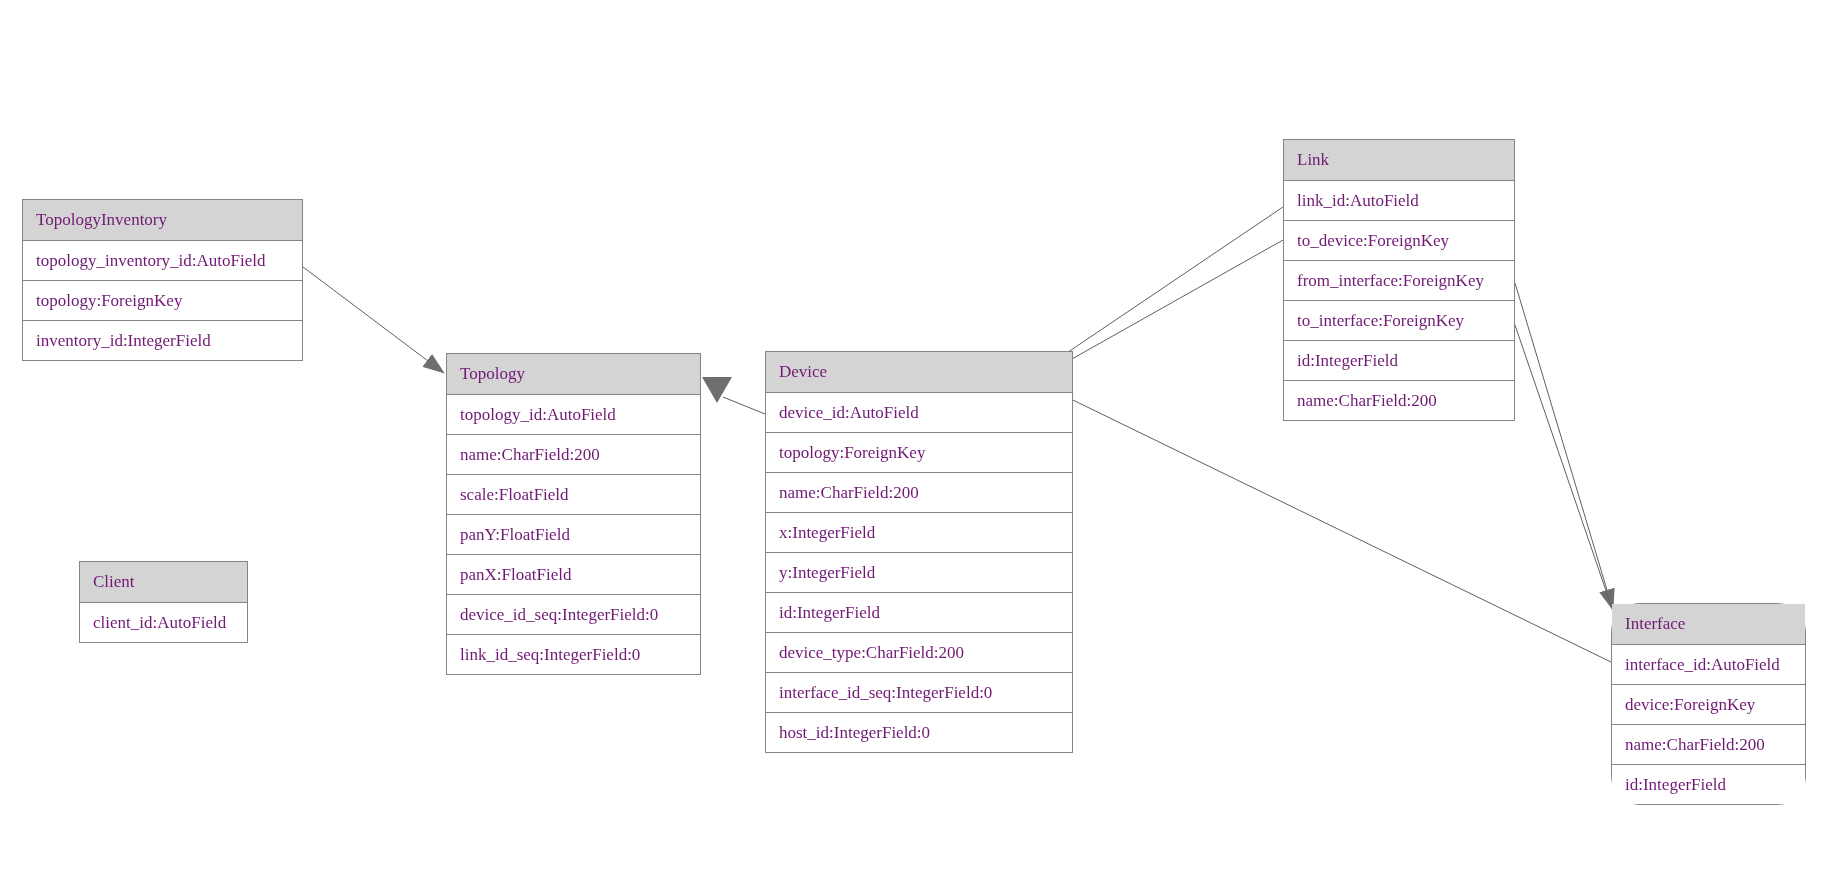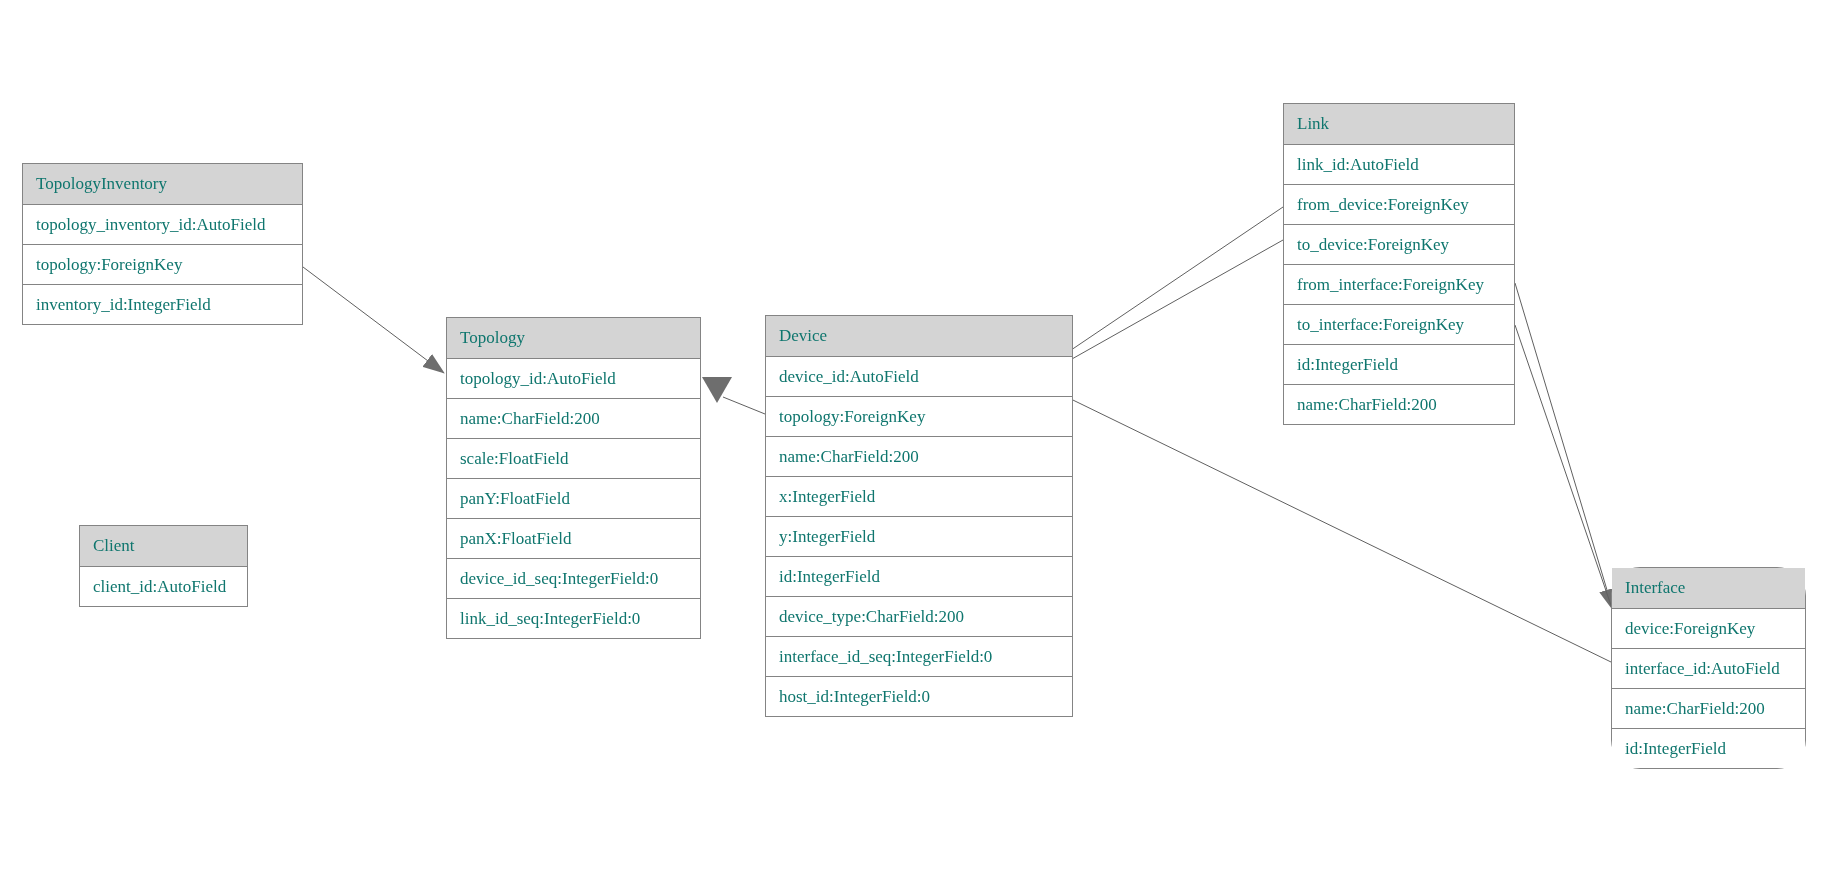--- a/index.html
+++ b/index.html
@@ -20,23 +20,24 @@
     left: 0; top: 0;
     width: 1824px;
     height: 874px;
     pointer-events: none;
   }
   .erd-table {
     position: absolute;
     border: 1px solid #848484;
     background: #ffffff;
     box-sizing: border-box;
-    color: #0f766e;
+    color: #701a75;
     font-size: 17px;
     z-index: 2;
+    margin-top: 36px;
   }
   .erd-header {
     height: 40px;
     line-height: 40px;
     padding-left: 13px;
     background: #d4d4d4;
     border-bottom: 1px solid #848484;
     white-space: nowrap;
     overflow: hidden;
   }
@@ -121,29 +122,28 @@
     <div class="erd-row">y:IntegerField</div>
     <div class="erd-row">id:IntegerField</div>
     <div class="erd-row">device_type:CharField:200</div>
     <div class="erd-row">interface_id_seq:IntegerField:0</div>
     <div class="erd-row">host_id:IntegerField:0</div>
   </div>
 
   <div class="erd-table" id="t-link">
     <div class="erd-header">Link</div>
     <div class="erd-row">link_id:AutoField</div>
-    <div class="erd-row">from_device:ForeignKey</div>
     <div class="erd-row">to_device:ForeignKey</div>
     <div class="erd-row">from_interface:ForeignKey</div>
     <div class="erd-row">to_interface:ForeignKey</div>
     <div class="erd-row">id:IntegerField</div>
     <div class="erd-row">name:CharField:200</div>
   </div>
 
   <div class="erd-table" id="t-interface">
     <div class="erd-header">Interface</div>
+    <div class="erd-row">interface_id:AutoField</div>
     <div class="erd-row">device:ForeignKey</div>
-    <div class="erd-row">interface_id:AutoField</div>
     <div class="erd-row">name:CharField:200</div>
     <div class="erd-row">id:IntegerField</div>
   </div>
 
 </div>
 
 </body></html>

